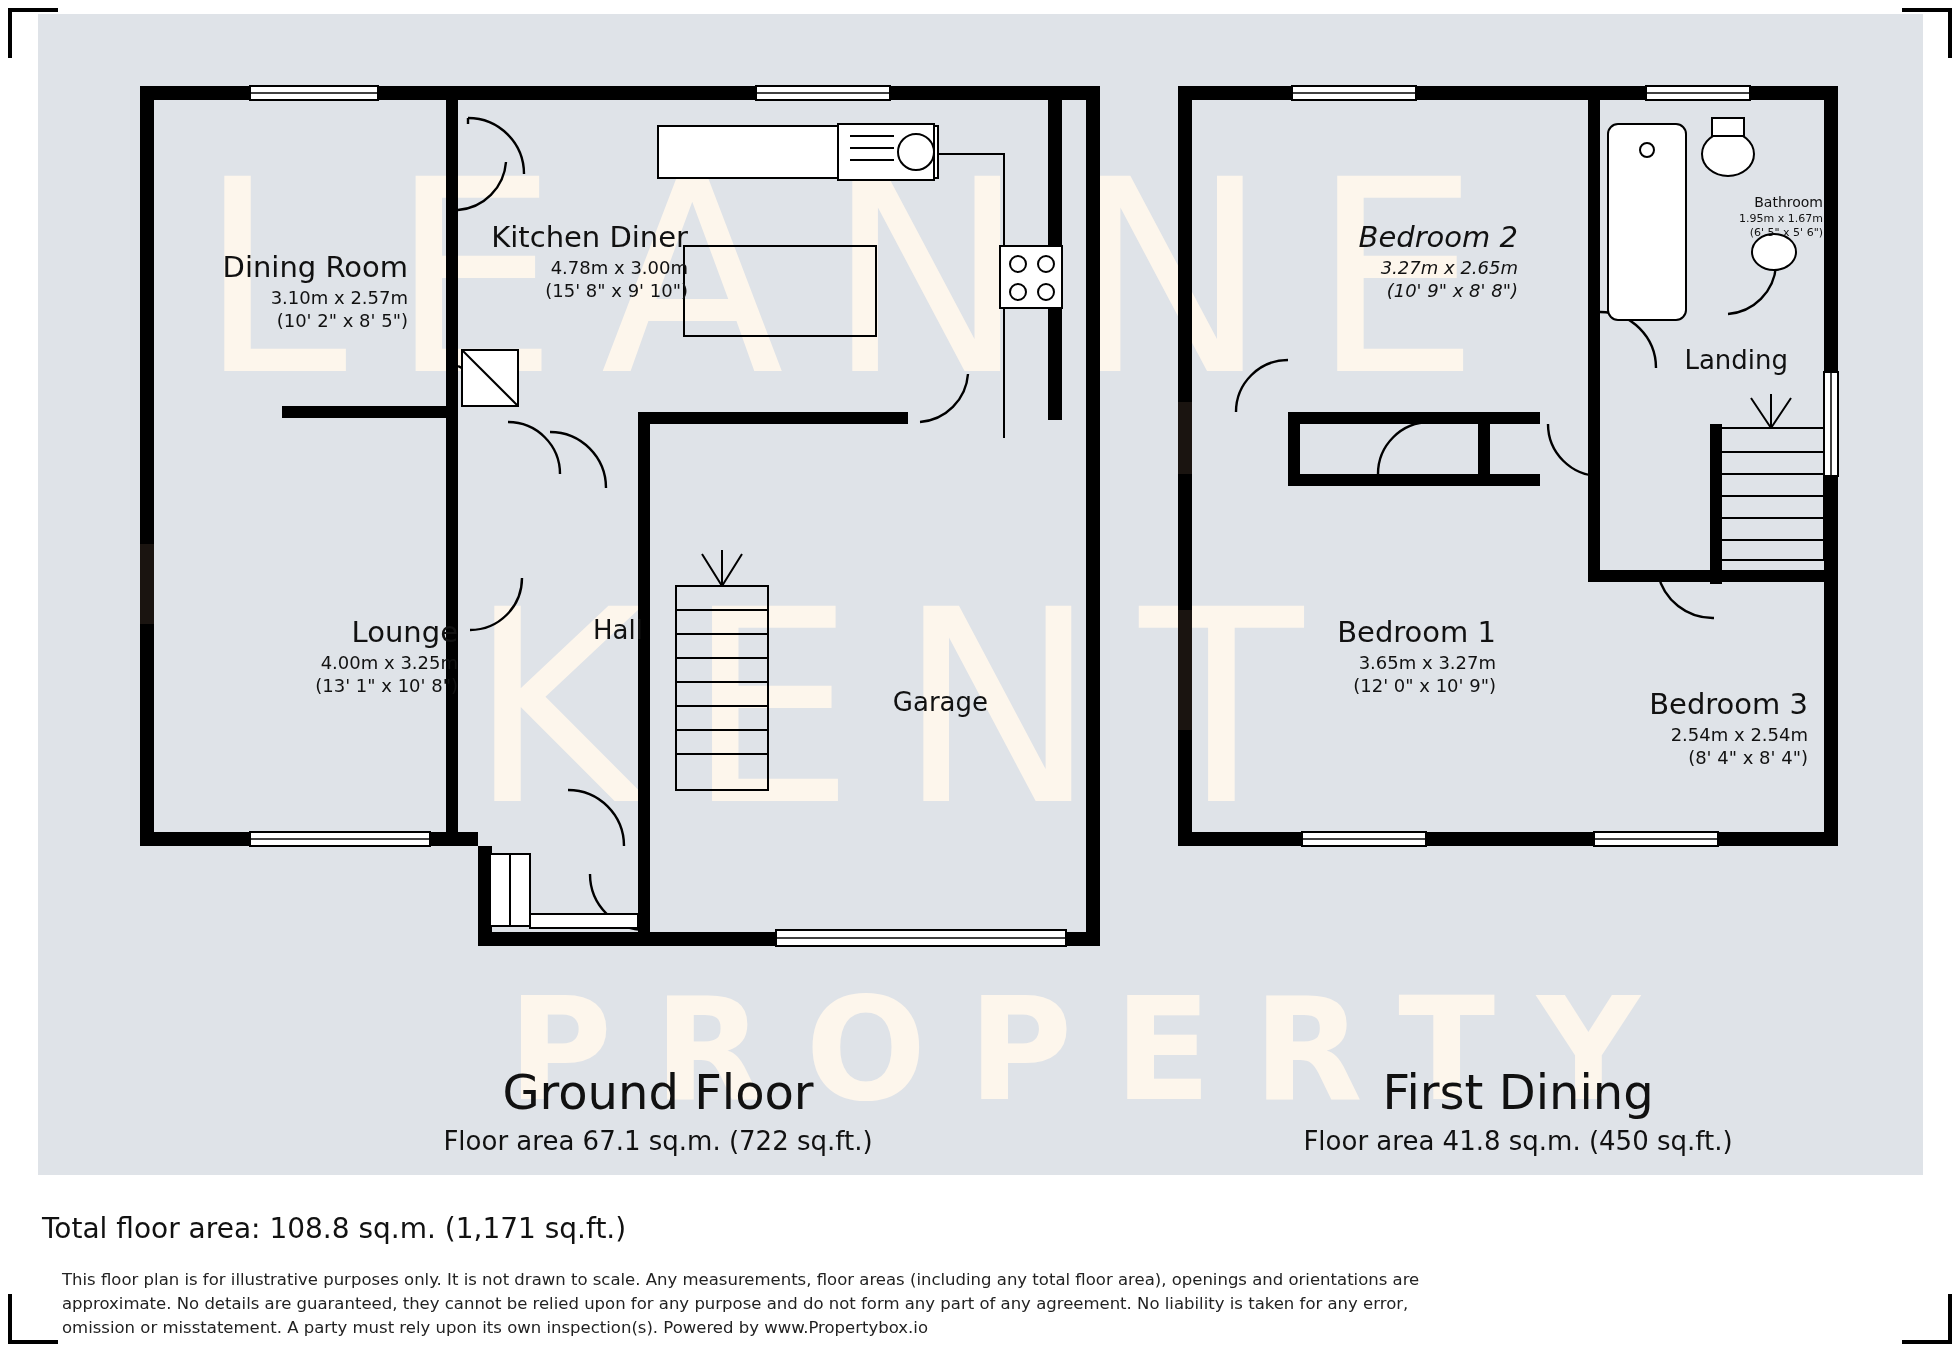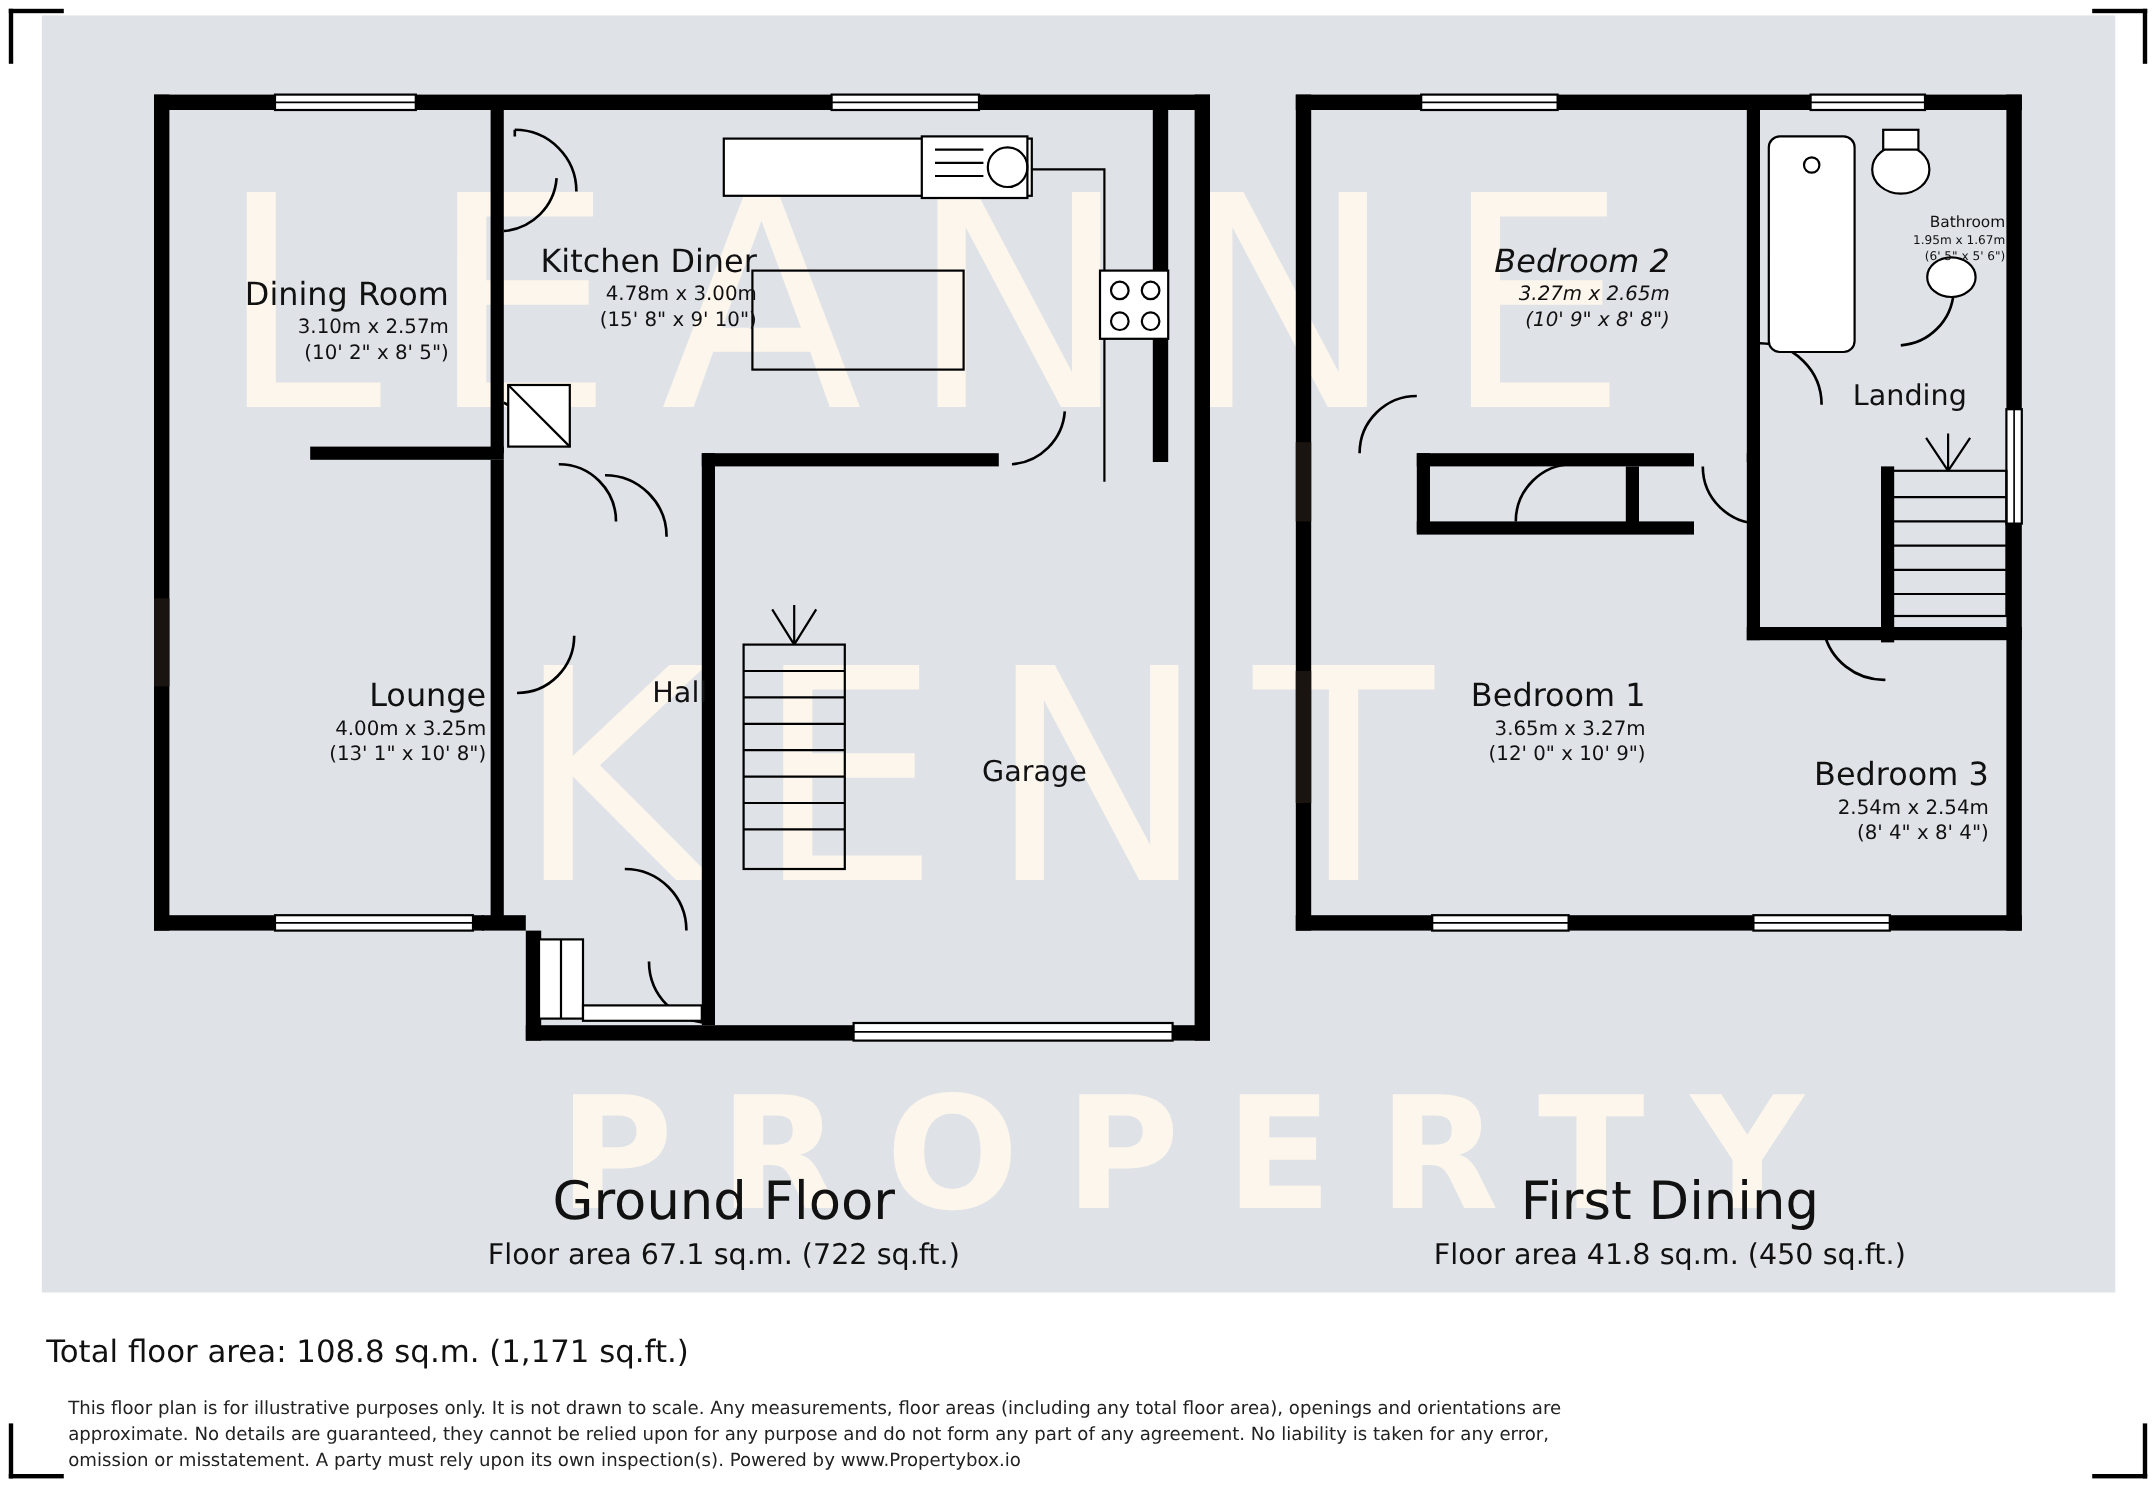--- a/index.html
+++ b/index.html
@@ -312,21 +312,21 @@
       <span class="rdim">3.10m x 2.57m</span>
       <span class="rdim">(10' 2" x 8' 5")</span>
     </div>
 
     <div class="room-label" style="left:368px; top:205px; width:282px;">
       <span class="rname">Kitchen Diner</span>
       <span class="rdim">4.78m x 3.00m</span>
       <span class="rdim">(15' 8" x 9' 10")</span>
     </div>
 
-    <div class="room-label" style="left:144px; top:600px; width:260px;">
+    <div class="room-label" style="left:160px; top:600px; width:260px;">
       <span class="rname">Lounge</span>
       <span class="rdim">4.00m x 3.25m</span>
       <span class="rdim">(13' 1" x 10' 8")</span>
     </div>
 
     <div class="room-label plain" style="left:475px; top:600px; width:130px;">
       <span class="rname">Hall</span>
     </div>
 
     <div class="room-label plain" style="left:770px; top:672px; width:180px;">

